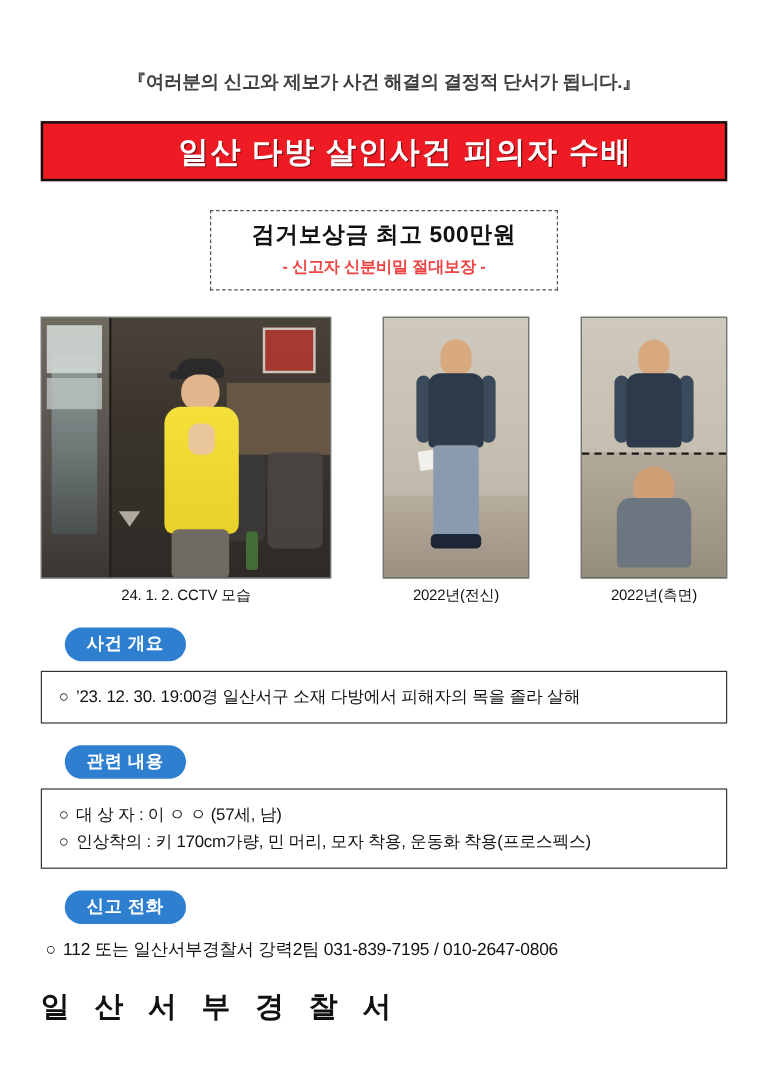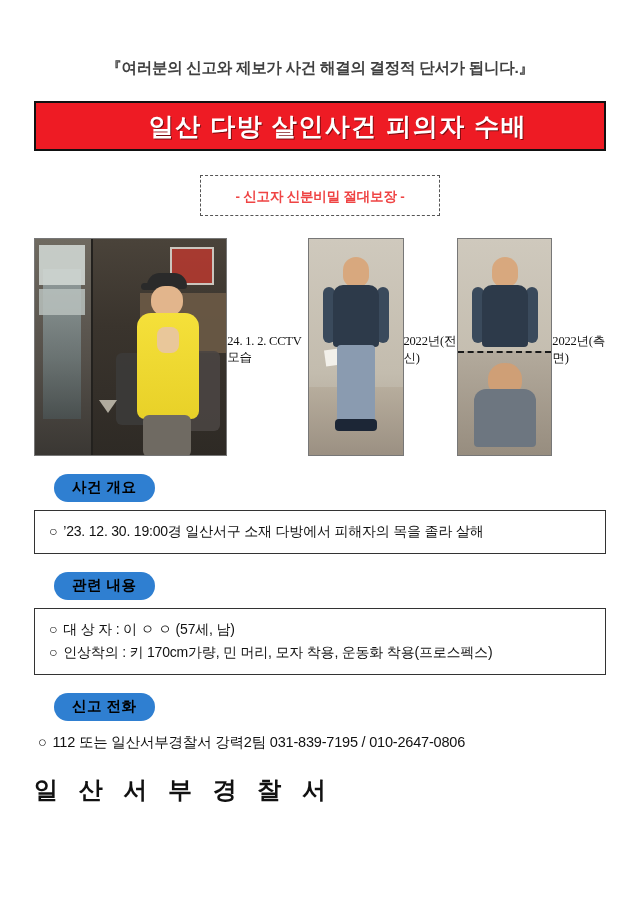--- a/index.html
+++ b/index.html
@@ -78,23 +78,22 @@
 
   
   .photos {
     margin-top: 22px;
     display: flex;
     justify-content: space-between;
     align-items: flex-start;
   }
   .photo-col {
     display: flex;
-    flex-direction: row;
+    flex-direction: column;
     align-items: center;
-    font-family: Liberation Serif, serif;
   }
   .photo-frame {
     border: 1px solid #777;
     box-sizing: border-box;
     overflow: hidden;
     position: relative;
     background: #2c2b29;
   }
   .p1 { width: 242px; height: 218px; }
   .p2 { width: 122px; height: 218px; }
@@ -237,21 +236,21 @@
   .side-torso {
     position: absolute; left: 50%; transform: translateX(-50%);
     top: 38px; width: 62px; height: 58px; background: #6d7680;
     border-radius: 12px 12px 4px 4px;
   }
 
   
   .pill {
     display: inline-block;
     background: #2f7fd1;
-    color: #000000;
+    color: #ffffff;
     font-size: 14.5px;
     font-weight: bold;
     padding: 4px 18px 5px 18px;
     border-radius: 14px;
     letter-spacing: 0.5px;
     margin-left: 20px;
   }
   .section { margin-top: 18px; }
   .box {
     border: 1px solid #333;
@@ -288,20 +287,21 @@
 <div class="page">
 
   <div class="quote">『여러분의 신고와 제보가 사건 해결의 결정적 단서가 됩니다.』</div>
 
   <div class="title-band">
     <span class="title-text">일산 다방 살인사건 피의자 수배</span>
   </div>
 
   <div class="reward-wrap">
     <div class="reward-box">
+      <div class="reward-main">검거보상금 최고  500만원</div>
       <div class="reward-sub">- 신고자 신분비밀 절대보장 -</div>
     </div>
   </div>
 
   <div class="photos">
 
     <div class="photo-col">
       <div class="photo-frame p1">
         <div class="cctv-bg"></div>
         <div class="cctv-door"></div>

